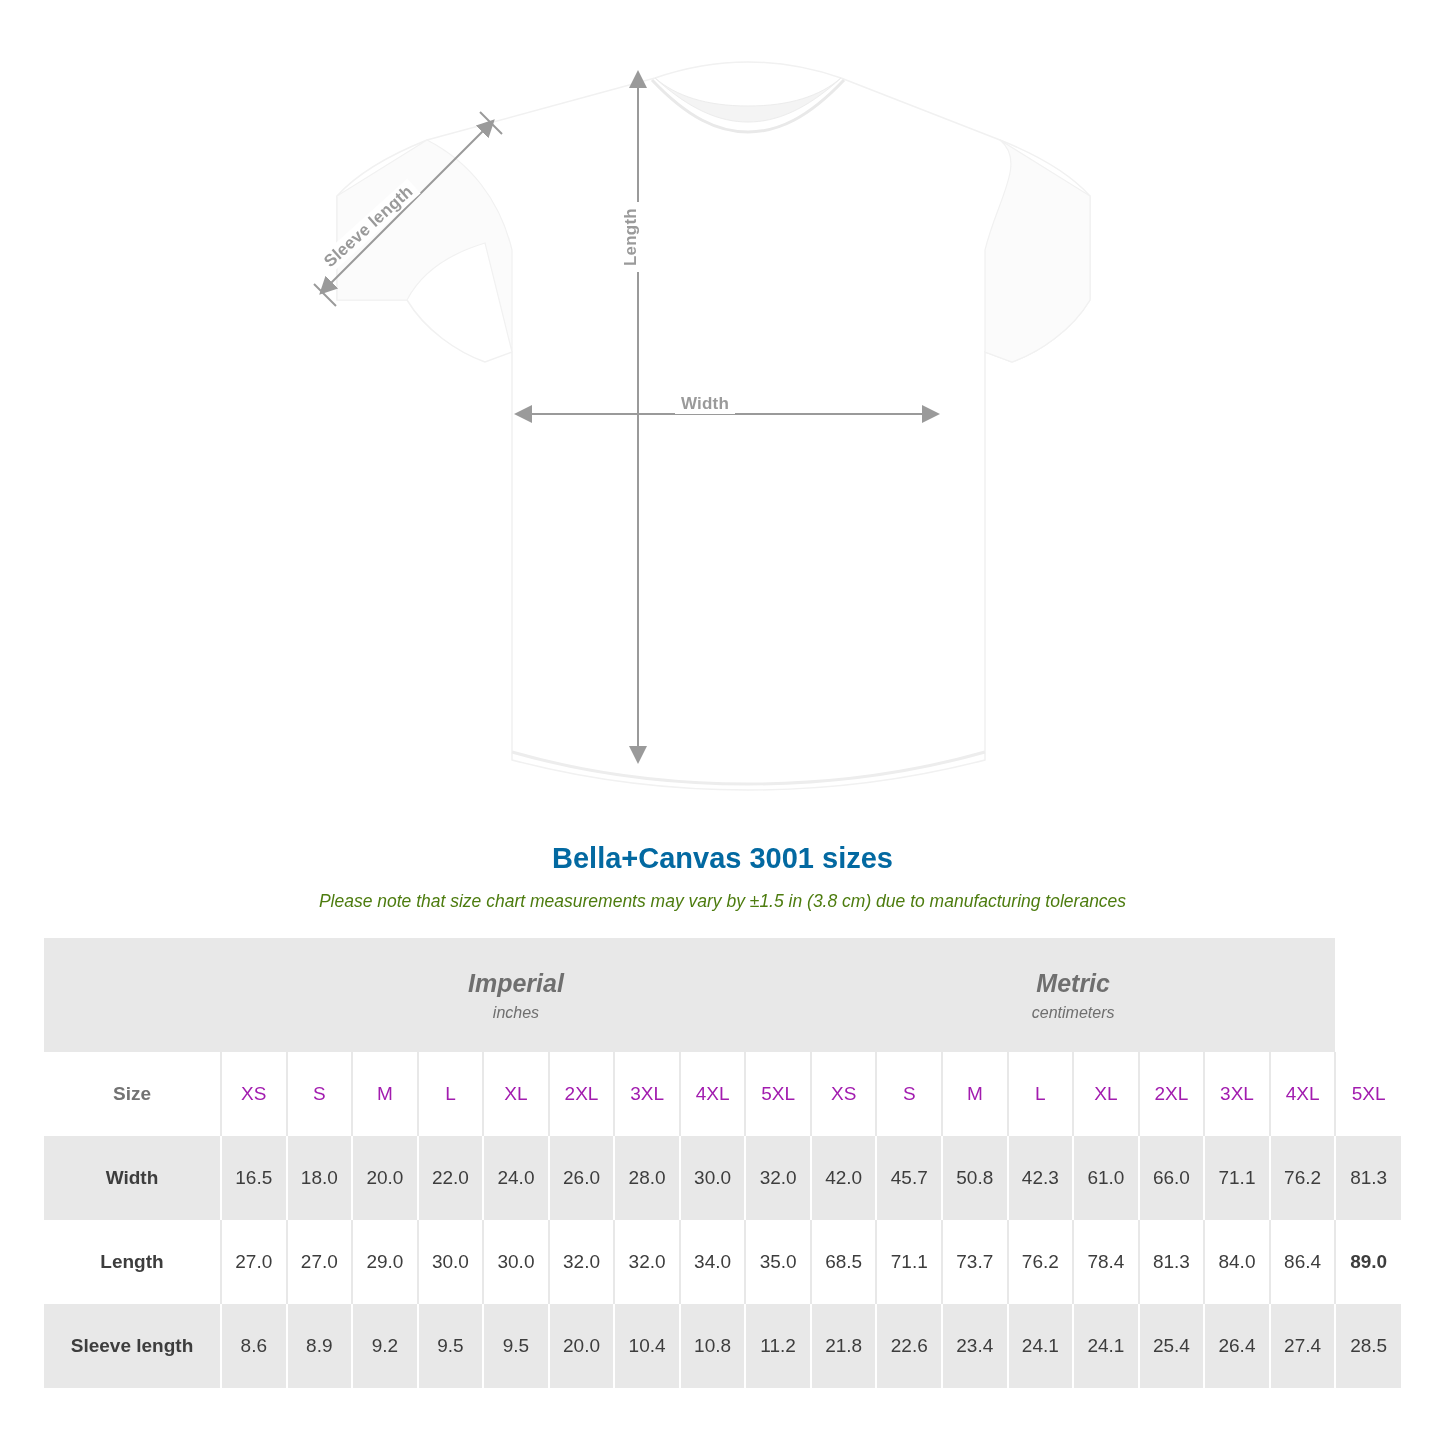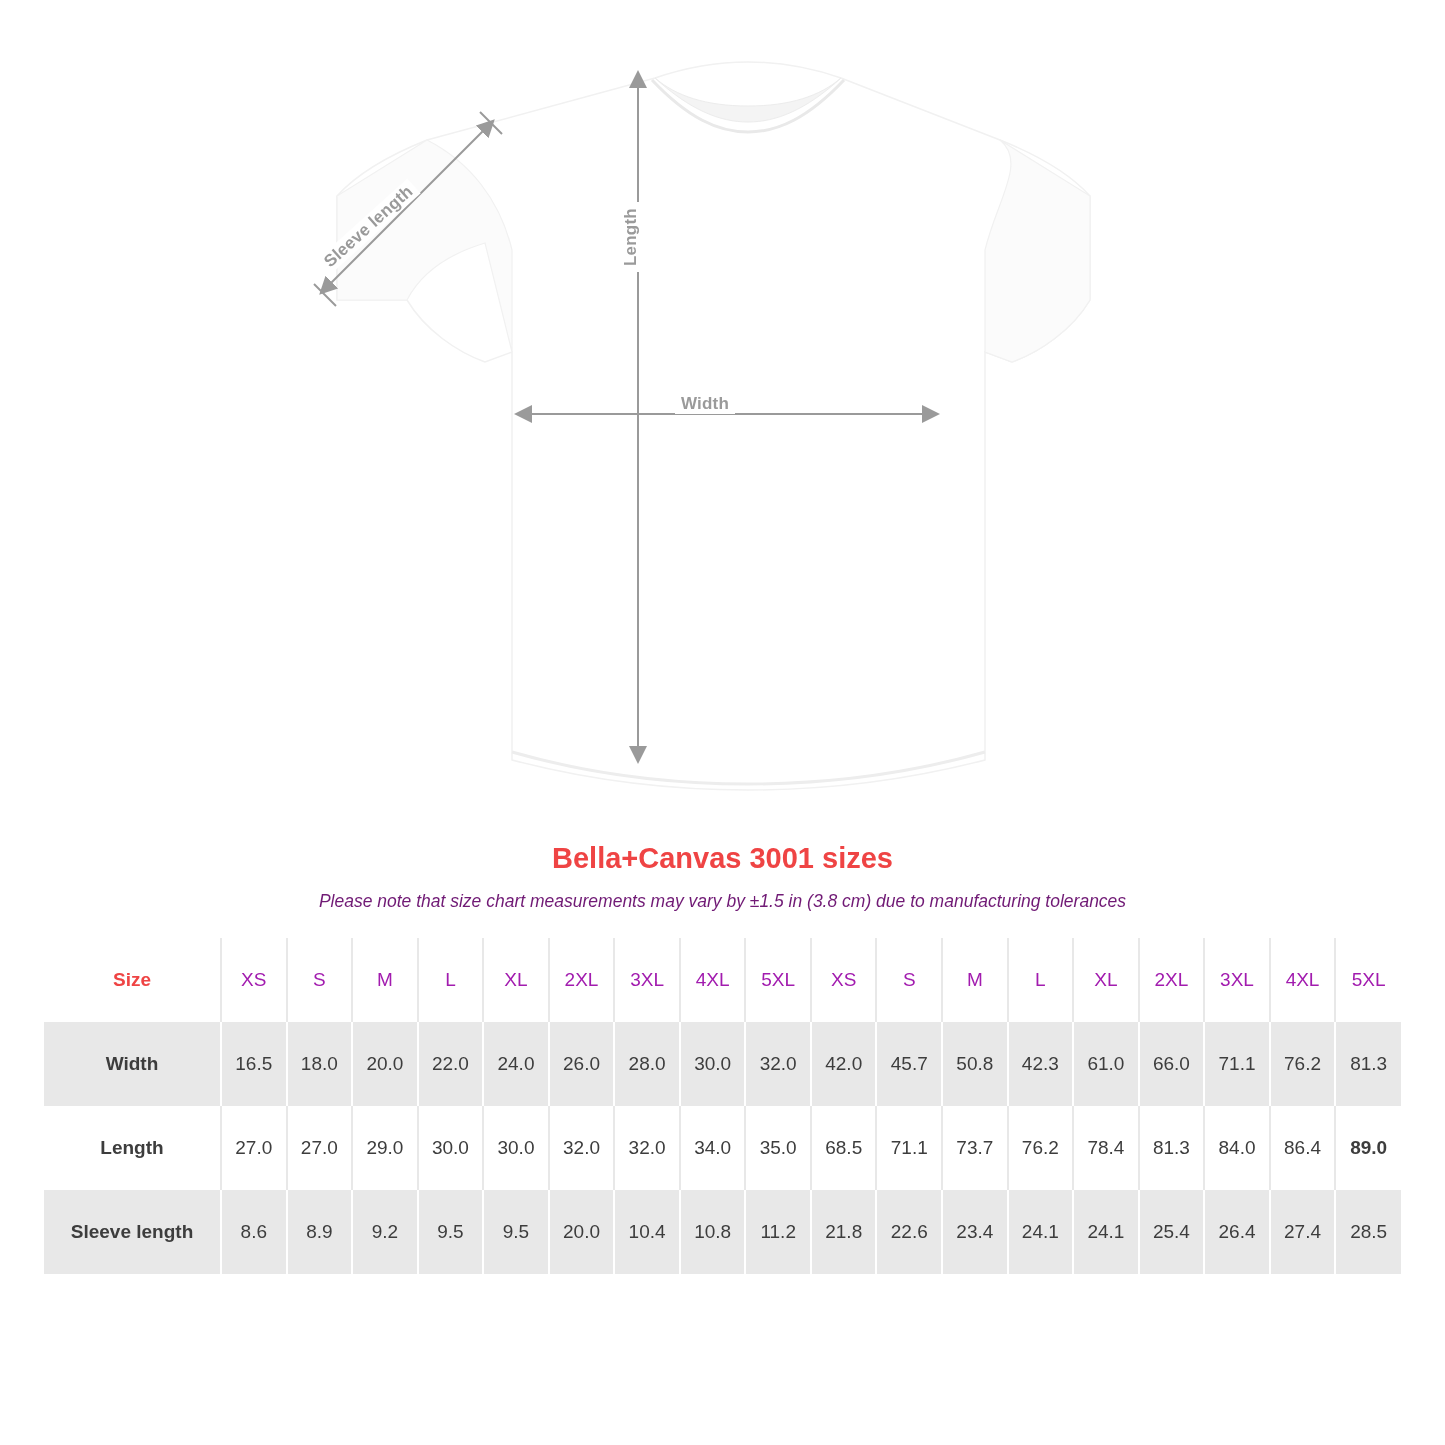--- a/index.html
+++ b/index.html
@@ -63,27 +63,27 @@
   }
 
   
   .title-block {
     text-align: center;
     margin-top: 22px;
   }
   .chart-title {
     font-size: 29px;
     font-weight: bold;
-    color: #ef4444;
+    color: #0369a1;
     margin: 0;
   }
   .chart-note {
     font-size: 17.5px;
     font-style: italic;
-    color: #701a75;
+    color: #4d7c0f;
     margin: 16px 0 0 0;
     text-align: center;
   }
 
   
   .table-wrap {
     margin: 26px 44px 0 44px;
   }
   table.size-table {
     border-collapse: collapse;
@@ -120,21 +120,21 @@
     text-align: center;
     vertical-align: middle;
     font-size: 19px;
     color: #a21caf;
     border-right: 2px solid #e8e8e8;
   }
   .size-row td:last-child { border-right: none; }
   .size-row td.rowhead {
     font-weight: bold;
     font-size: 19px;
-    color: #ef4444;
+    color: #737373;
   }
 
   tr.data-row td {
     height: 82px;
     text-align: center;
     vertical-align: middle;
     font-size: 19px;
     color: #3d3d3d;
     border-right: 2px solid #ffffff;
   }
@@ -235,20 +235,31 @@
           <col class="data-col">
           <col class="data-col">
           <col class="data-col">
           <col class="data-col">
         <col class="data-col">
           <col class="data-col">
           <col class="data-col">
           <col class="data-col">
       </colgroup>
       <tbody>
+        <tr class="unit-head">
+          <td></td>
+          <td colspan="9">
+            <div class="unit-name">Imperial</div>
+            <div class="unit-sub">inches</div>
+          </td>
+          <td colspan="8">
+            <div class="unit-name">Metric</div>
+            <div class="unit-sub">centimeters</div>
+          </td>
+        </tr>
 
         <tr class="size-row">
           <td class="rowhead">Size</td>
           <td>XS</td>
           <td>S</td>
           <td>M</td>
           <td>L</td>
           <td>XL</td>
           <td>2XL</td>
           <td>3XL</td>

